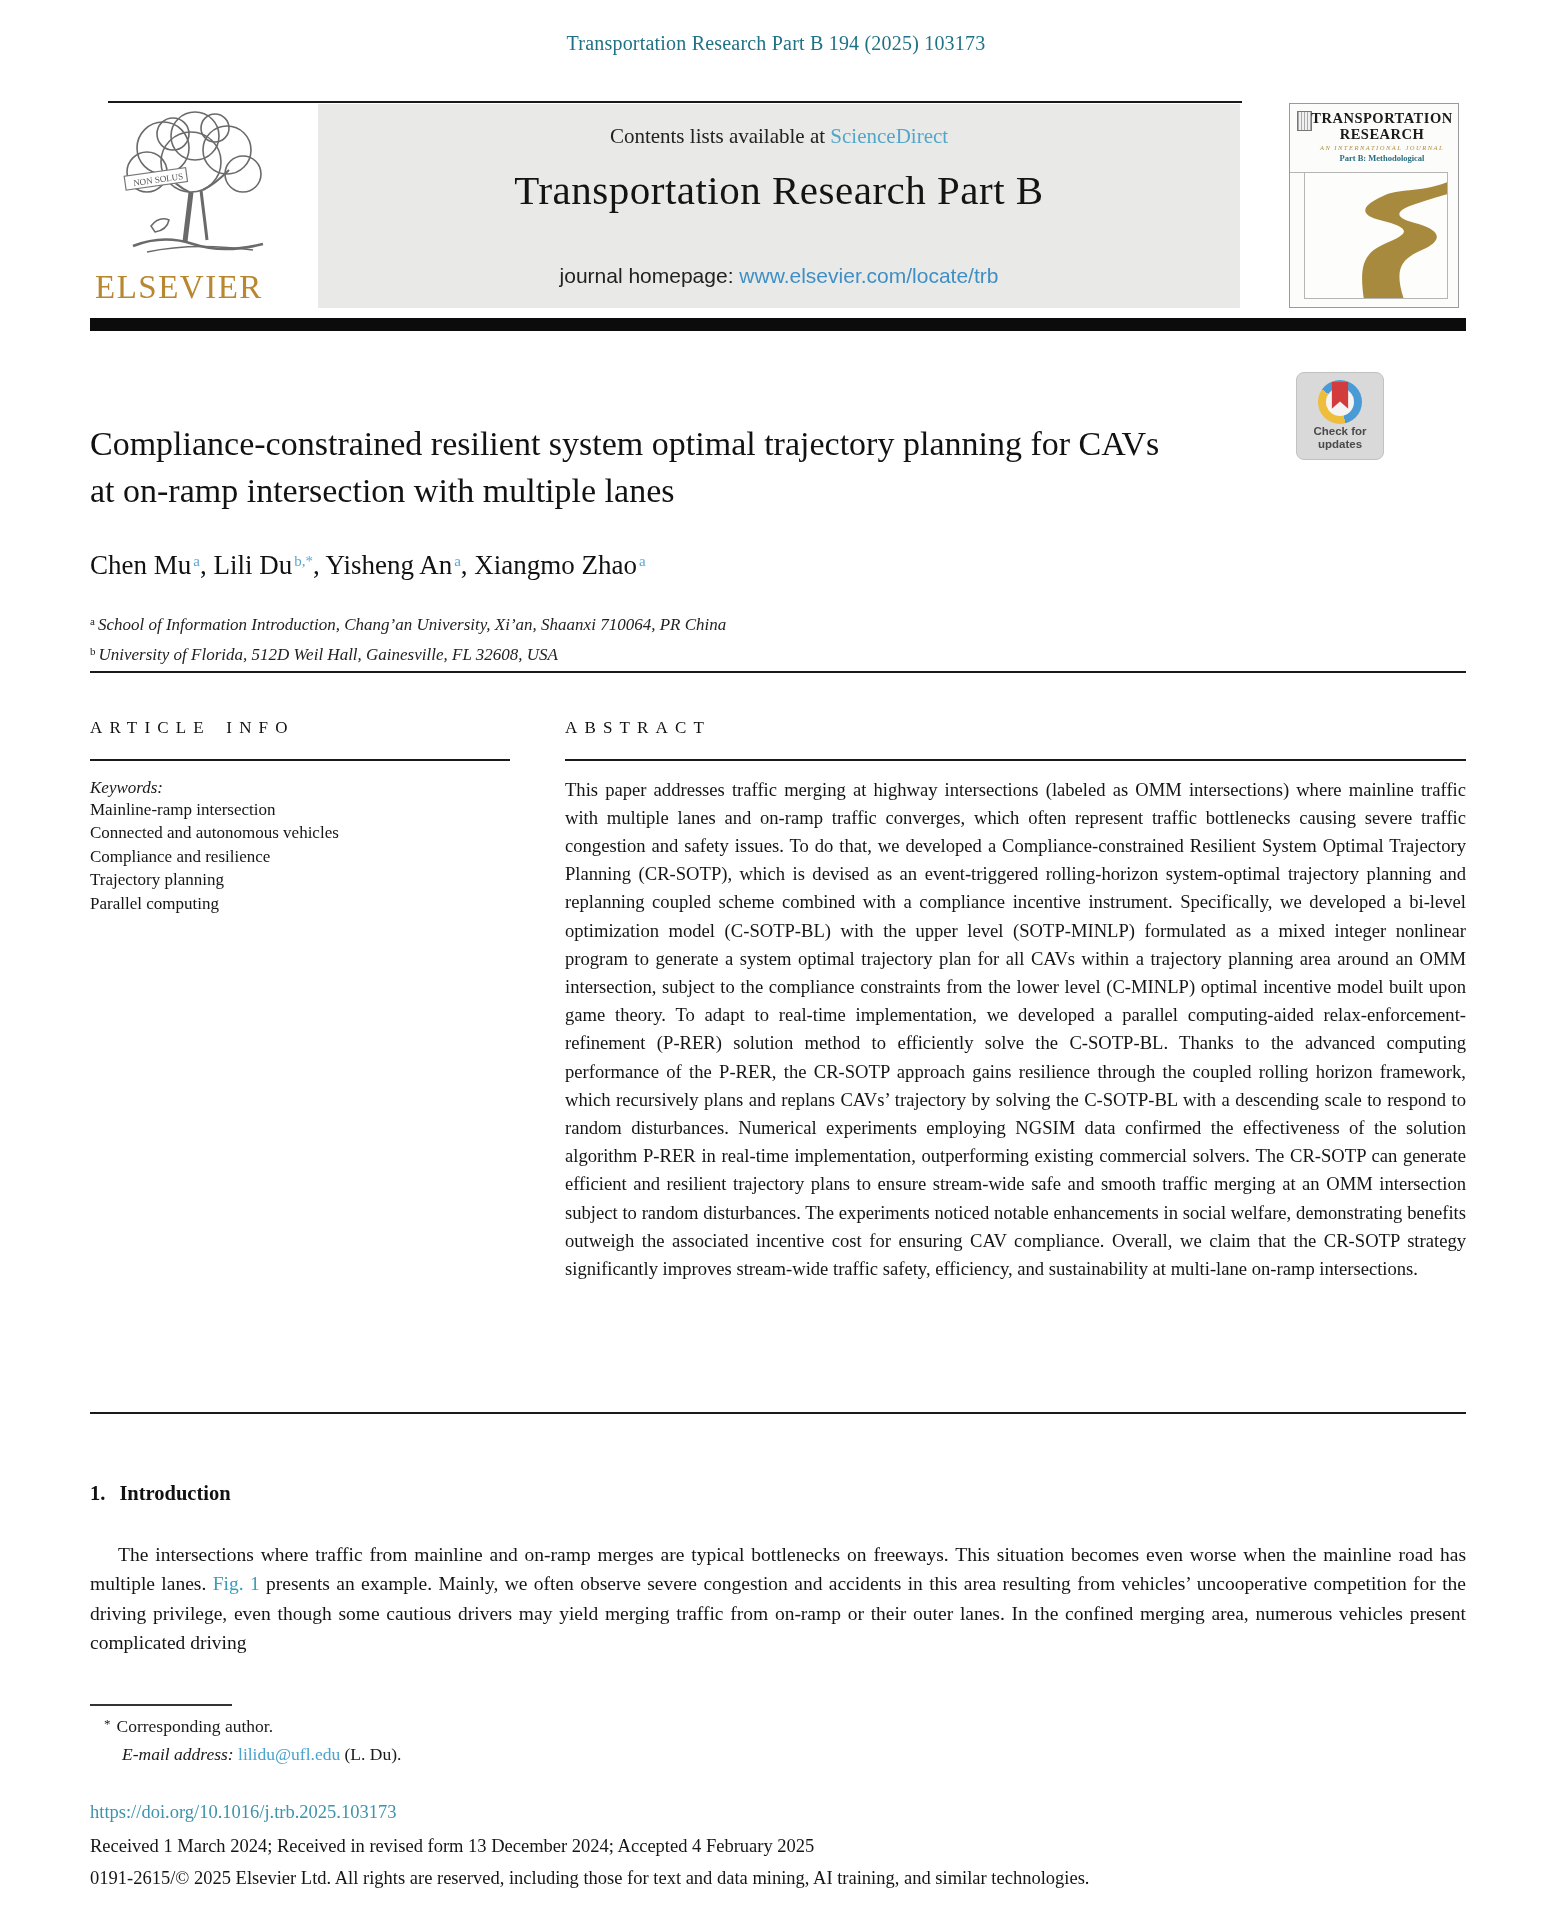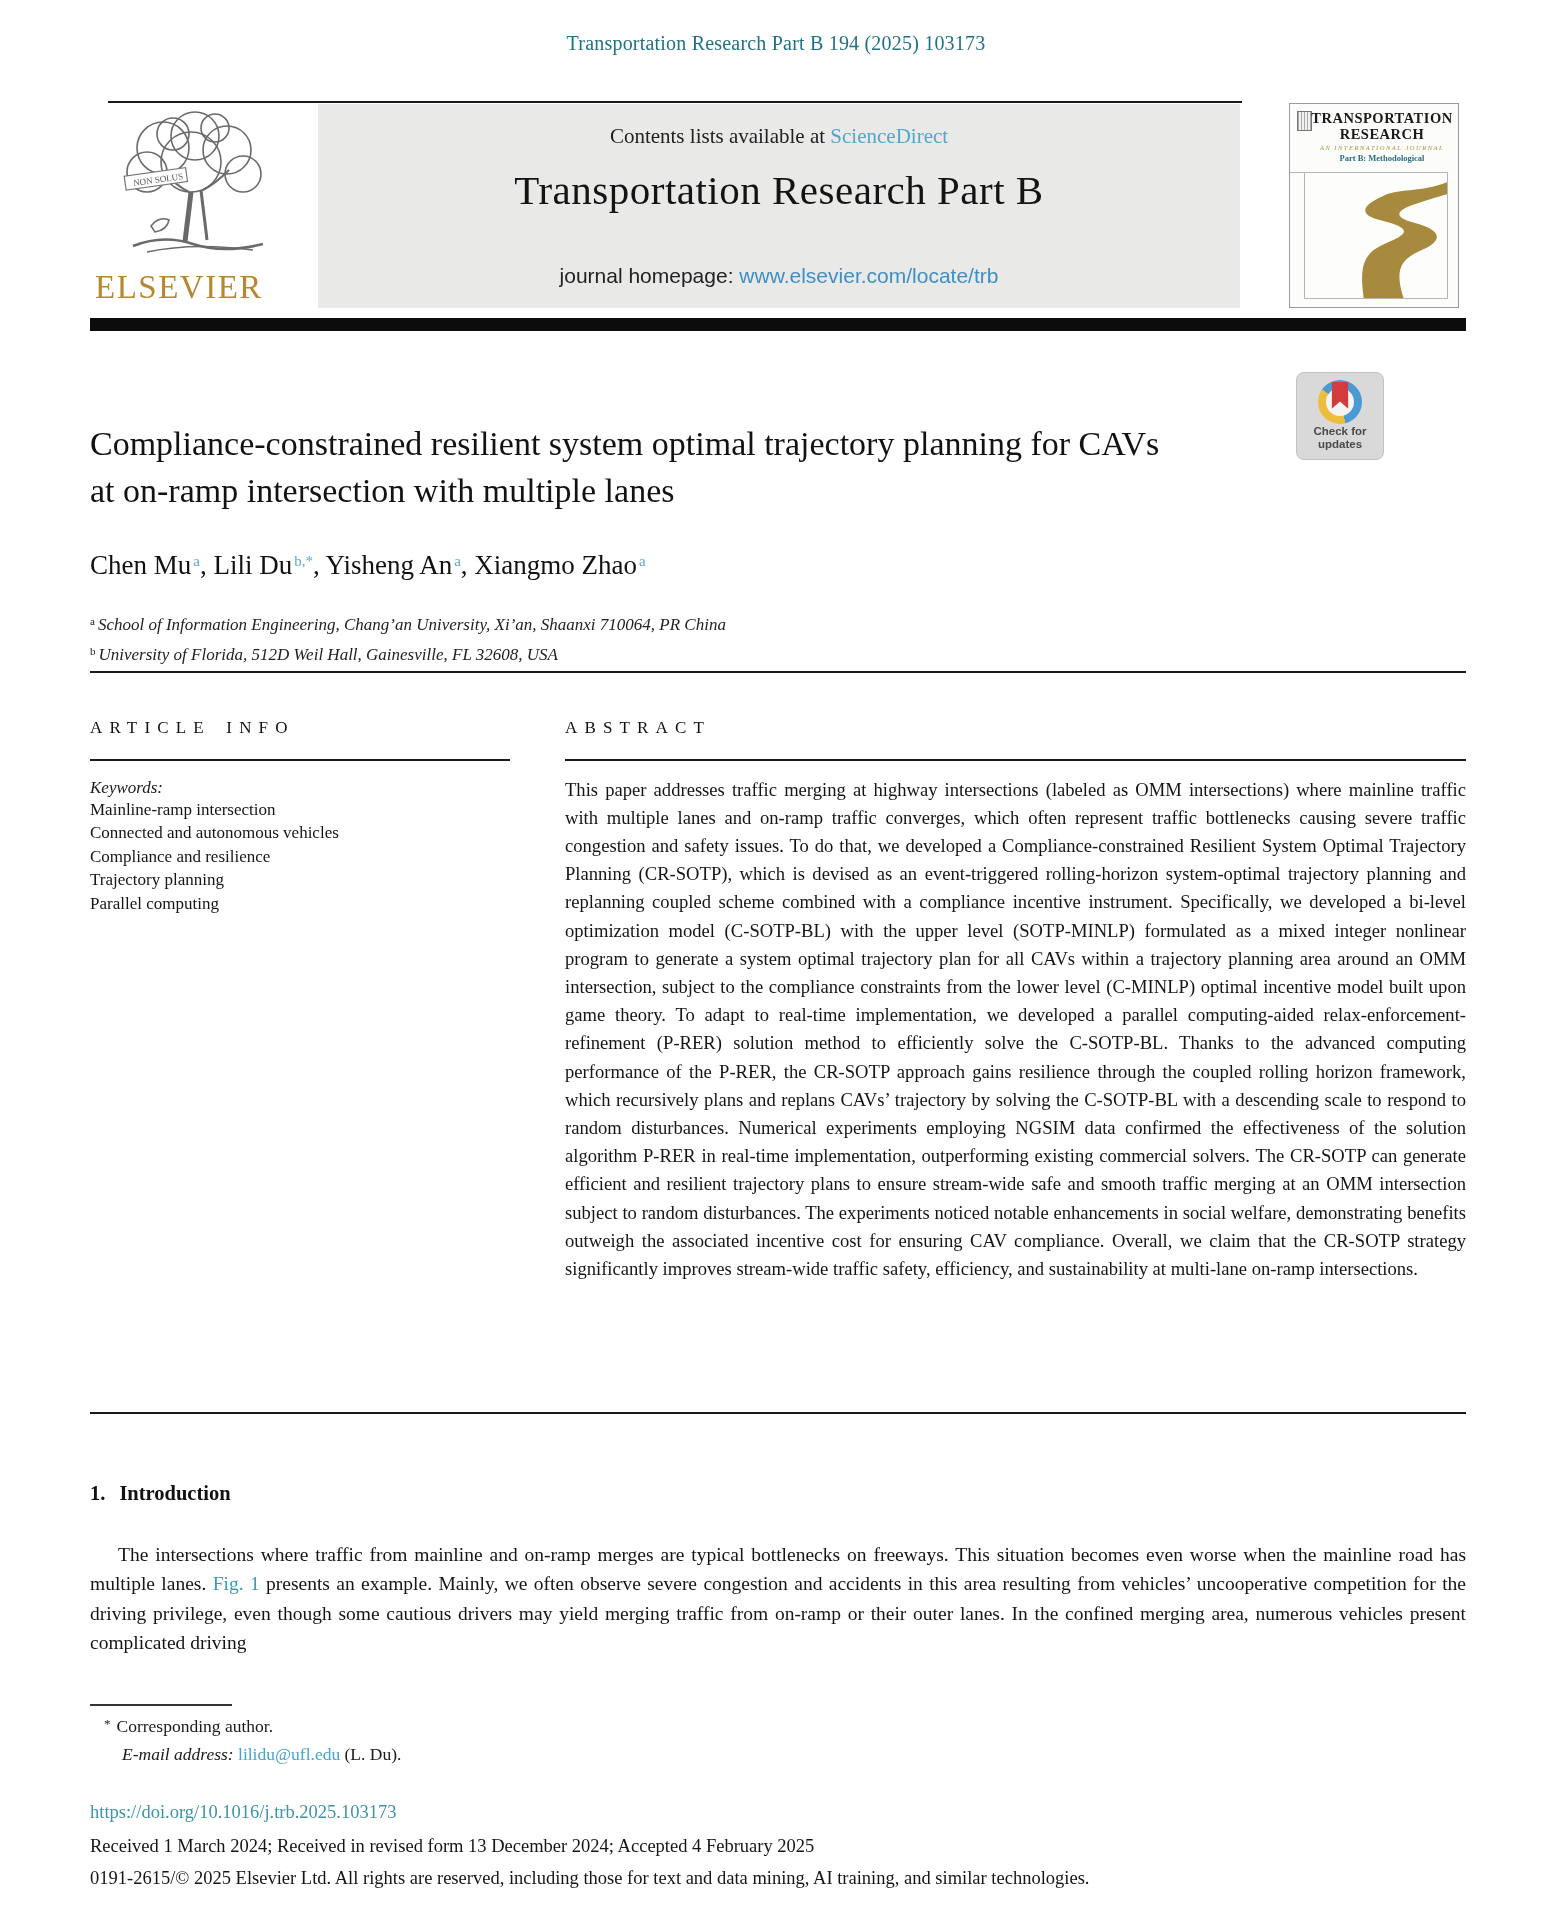--- a/index.html
+++ b/index.html
@@ -194,21 +194,21 @@
       <span>Check for</span><br>
       <span>updates</span>
     </div>
   </div>
 
   <div class="authors">
     <span><span>Chen Mu</span><sup>a</sup></span><span>, </span><span><span>Lili Du</span><sup>b,*</sup></span><span>, </span><span><span>Yisheng An</span><sup>a</sup></span><span>, </span><span><span>Xiangmo Zhao</span><sup>a</sup></span>
   </div>
 
   <div class="affils">
-    <div><sup>a</sup><span>School of Information Engineering, Chang’an University, Xi’an, Shaanxi 710064, PR China</span></div>
+    <div><sup>a</sup><span>School of Information Introduction, Chang’an University, Xi’an, Shaanxi 710064, PR China</span></div>
     <div><sup>b</sup><span>University of Florida, 512D Weil Hall, Gainesville, FL 32608, USA</span></div>
   </div>
 
   <div class="rule-mid"></div>
 
   <div class="info-col">
     <div class="col-heading">ARTICLE INFO</div>
     <div class="info-rule"></div>
     <div class="kw-label">Keywords:</div>
     <div class="kw-item">Mainline-ramp intersection</div>

